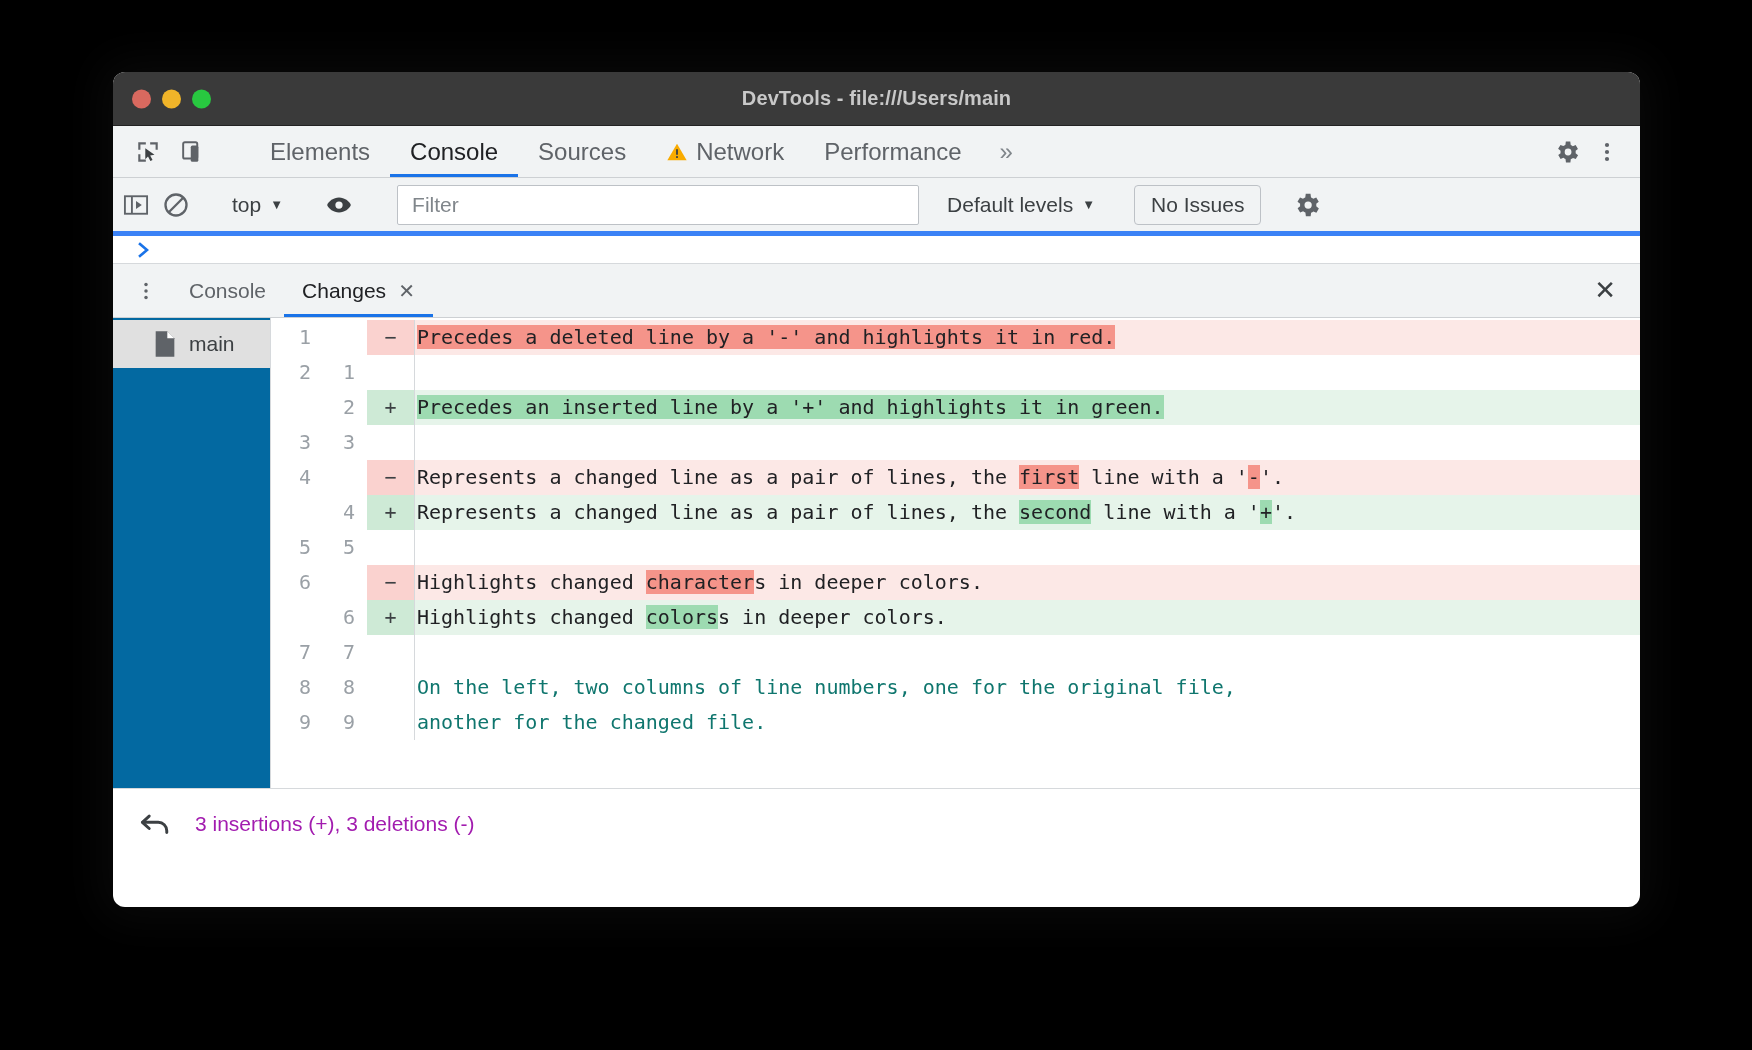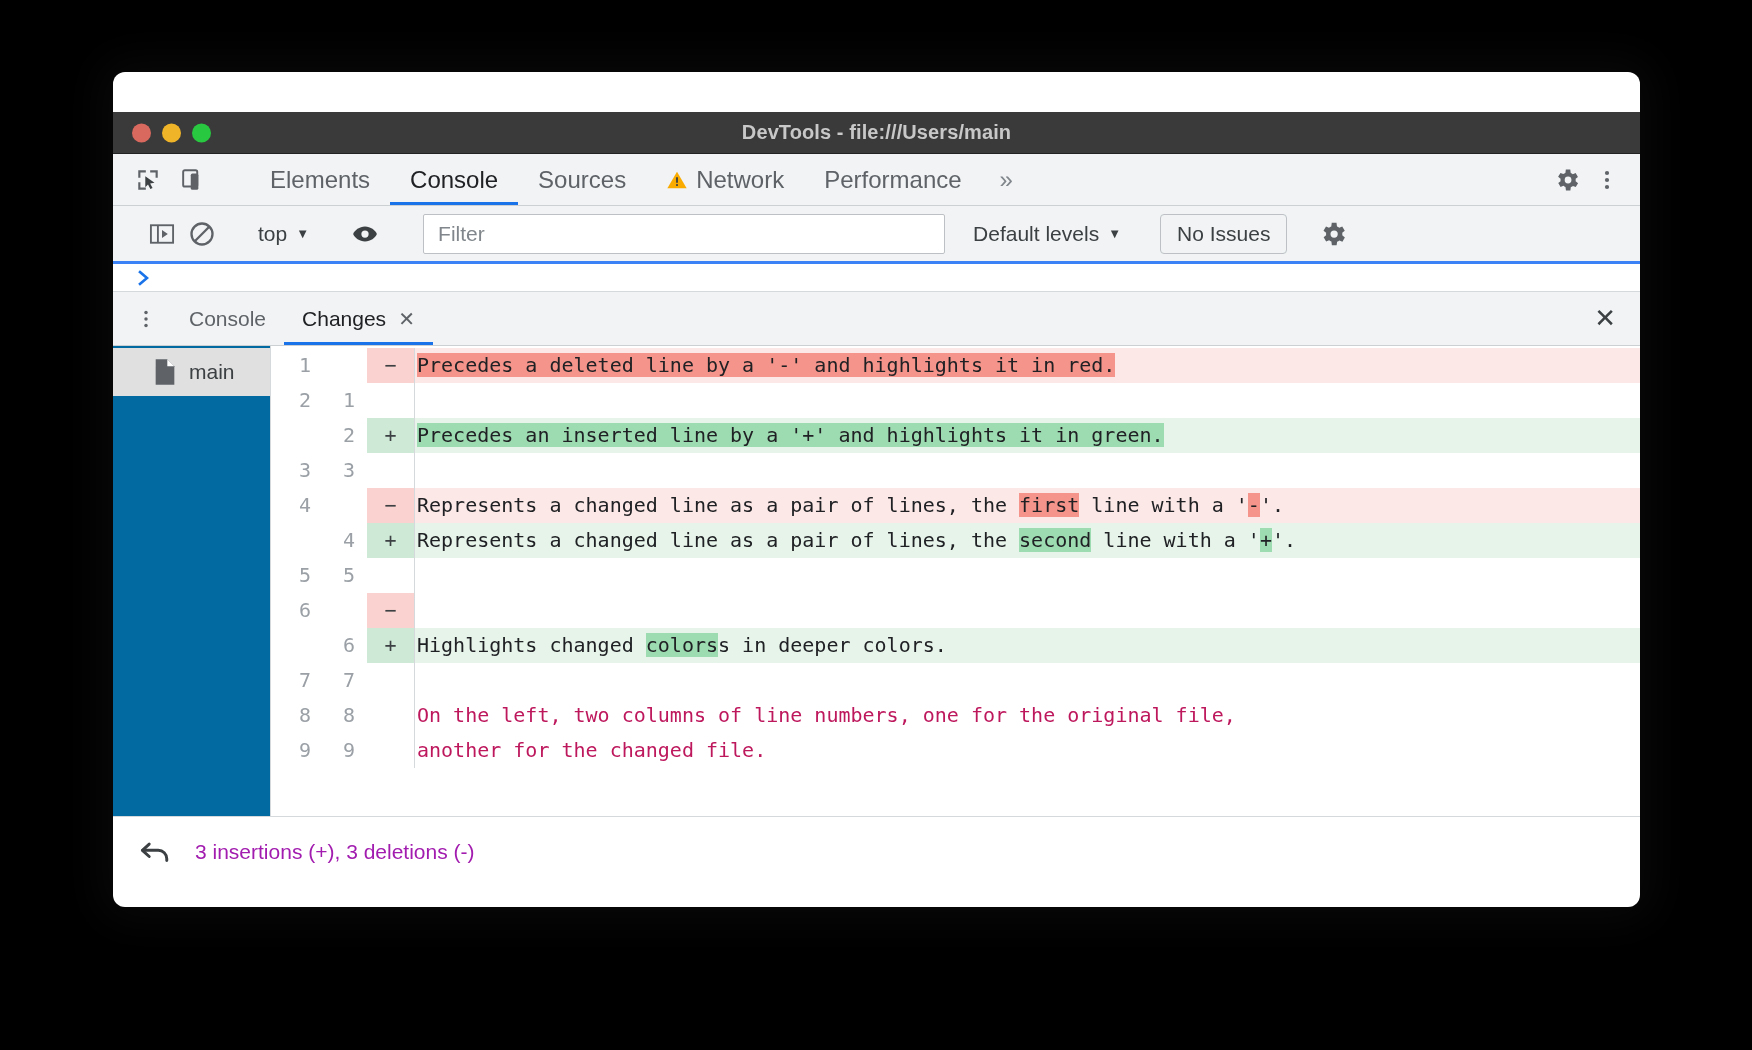--- a/index.html
+++ b/index.html
@@ -28,27 +28,26 @@
     height: 835px;
     border-radius: 12px;
     overflow: hidden;
     background: #ffffff;
     box-shadow: 0 0 44px 14px rgba(255,255,255,0.035);
   }
 
   
   .titlebar {
     position: relative;
-    height: 42px;
+    height: 54px;
     background: #3a3a3a;
     display: flex;
     align-items: center;
     justify-content: center;
     border-bottom: 1px solid #222;
-    margin-top: 40px;
   }
   .traffic {
     position: absolute;
     left: 19px;
     top: 50%;
     transform: translateY(-50%);
     display: flex;
     gap: 11px;
   }
   .dot { width: 19px; height: 19px; border-radius: 50%; }
@@ -115,23 +114,23 @@
     padding-right: 16px;
     gap: 6px;
   }
 
   
   .console-toolbar {
     height: 58px;
     background: #f1f3f4;
     display: flex;
     align-items: center;
-    padding: 0 14px 0 32px;
+    padding: 0 14px 0 6px;
     gap: 6px;
-    border-bottom: 3px solid #3b82f6;
+    border-bottom: 5px solid #3b82f6;
   }
   .ctx-select {
     display: flex; align-items: center; gap: 9px;
     font-size: 21px; color: #3c4043;
     padding: 0 10px;
   }
   .caret { font-size: 13px; color: #3c4043; }
   .filter-input {
     flex: 0 0 auto;
     width: 522px;
@@ -277,21 +276,21 @@
     line-height: 35px;
     white-space: pre;
     color: #202124;
     padding-left: 2px;
     overflow: hidden;
   }
   .row-del .sign { background: #fad2cf; }
   .row-del .code { background: #fce8e6; }
   .row-ins .sign { background: #ceead6; }
   .row-ins .code { background: #e6f4ea; }
-  .row-eq  .code { color: #be185d; }
+  .row-eq  .code { color: #0f766e; }
   .seg-del { background: #f5948a; }
   .seg-ins { background: #9ddbb1; }
 
   
   .diff-footer {
     height: 70px;
     border-top: 1px solid #d6d9dc;
     background: #ffffff;
     display: flex;
     align-items: center;
@@ -505,20 +504,21 @@
             <div class="diff-row row-eq">
               <div class="ln">5</div>
               <div class="ln">5</div>
               <div class="sign"></div>
               <div class="code"></div>
             </div>
             <div class="diff-row row-del">
               <div class="ln">6</div>
               <div class="ln"></div>
               <div class="sign">−</div>
+              <div class="code"><span>Highlights changed </span><span class="seg-del">character</span><span>s in deeper colors.</span></div>
             </div>
             <div class="diff-row row-ins">
               <div class="ln"></div>
               <div class="ln">6</div>
               <div class="sign">+</div>
               <div class="code"><span>Highlights changed </span><span class="seg-ins">colors</span><span>s in deeper colors.</span></div>
             </div>
             <div class="diff-row row-eq">
               <div class="ln">7</div>
               <div class="ln">7</div>

